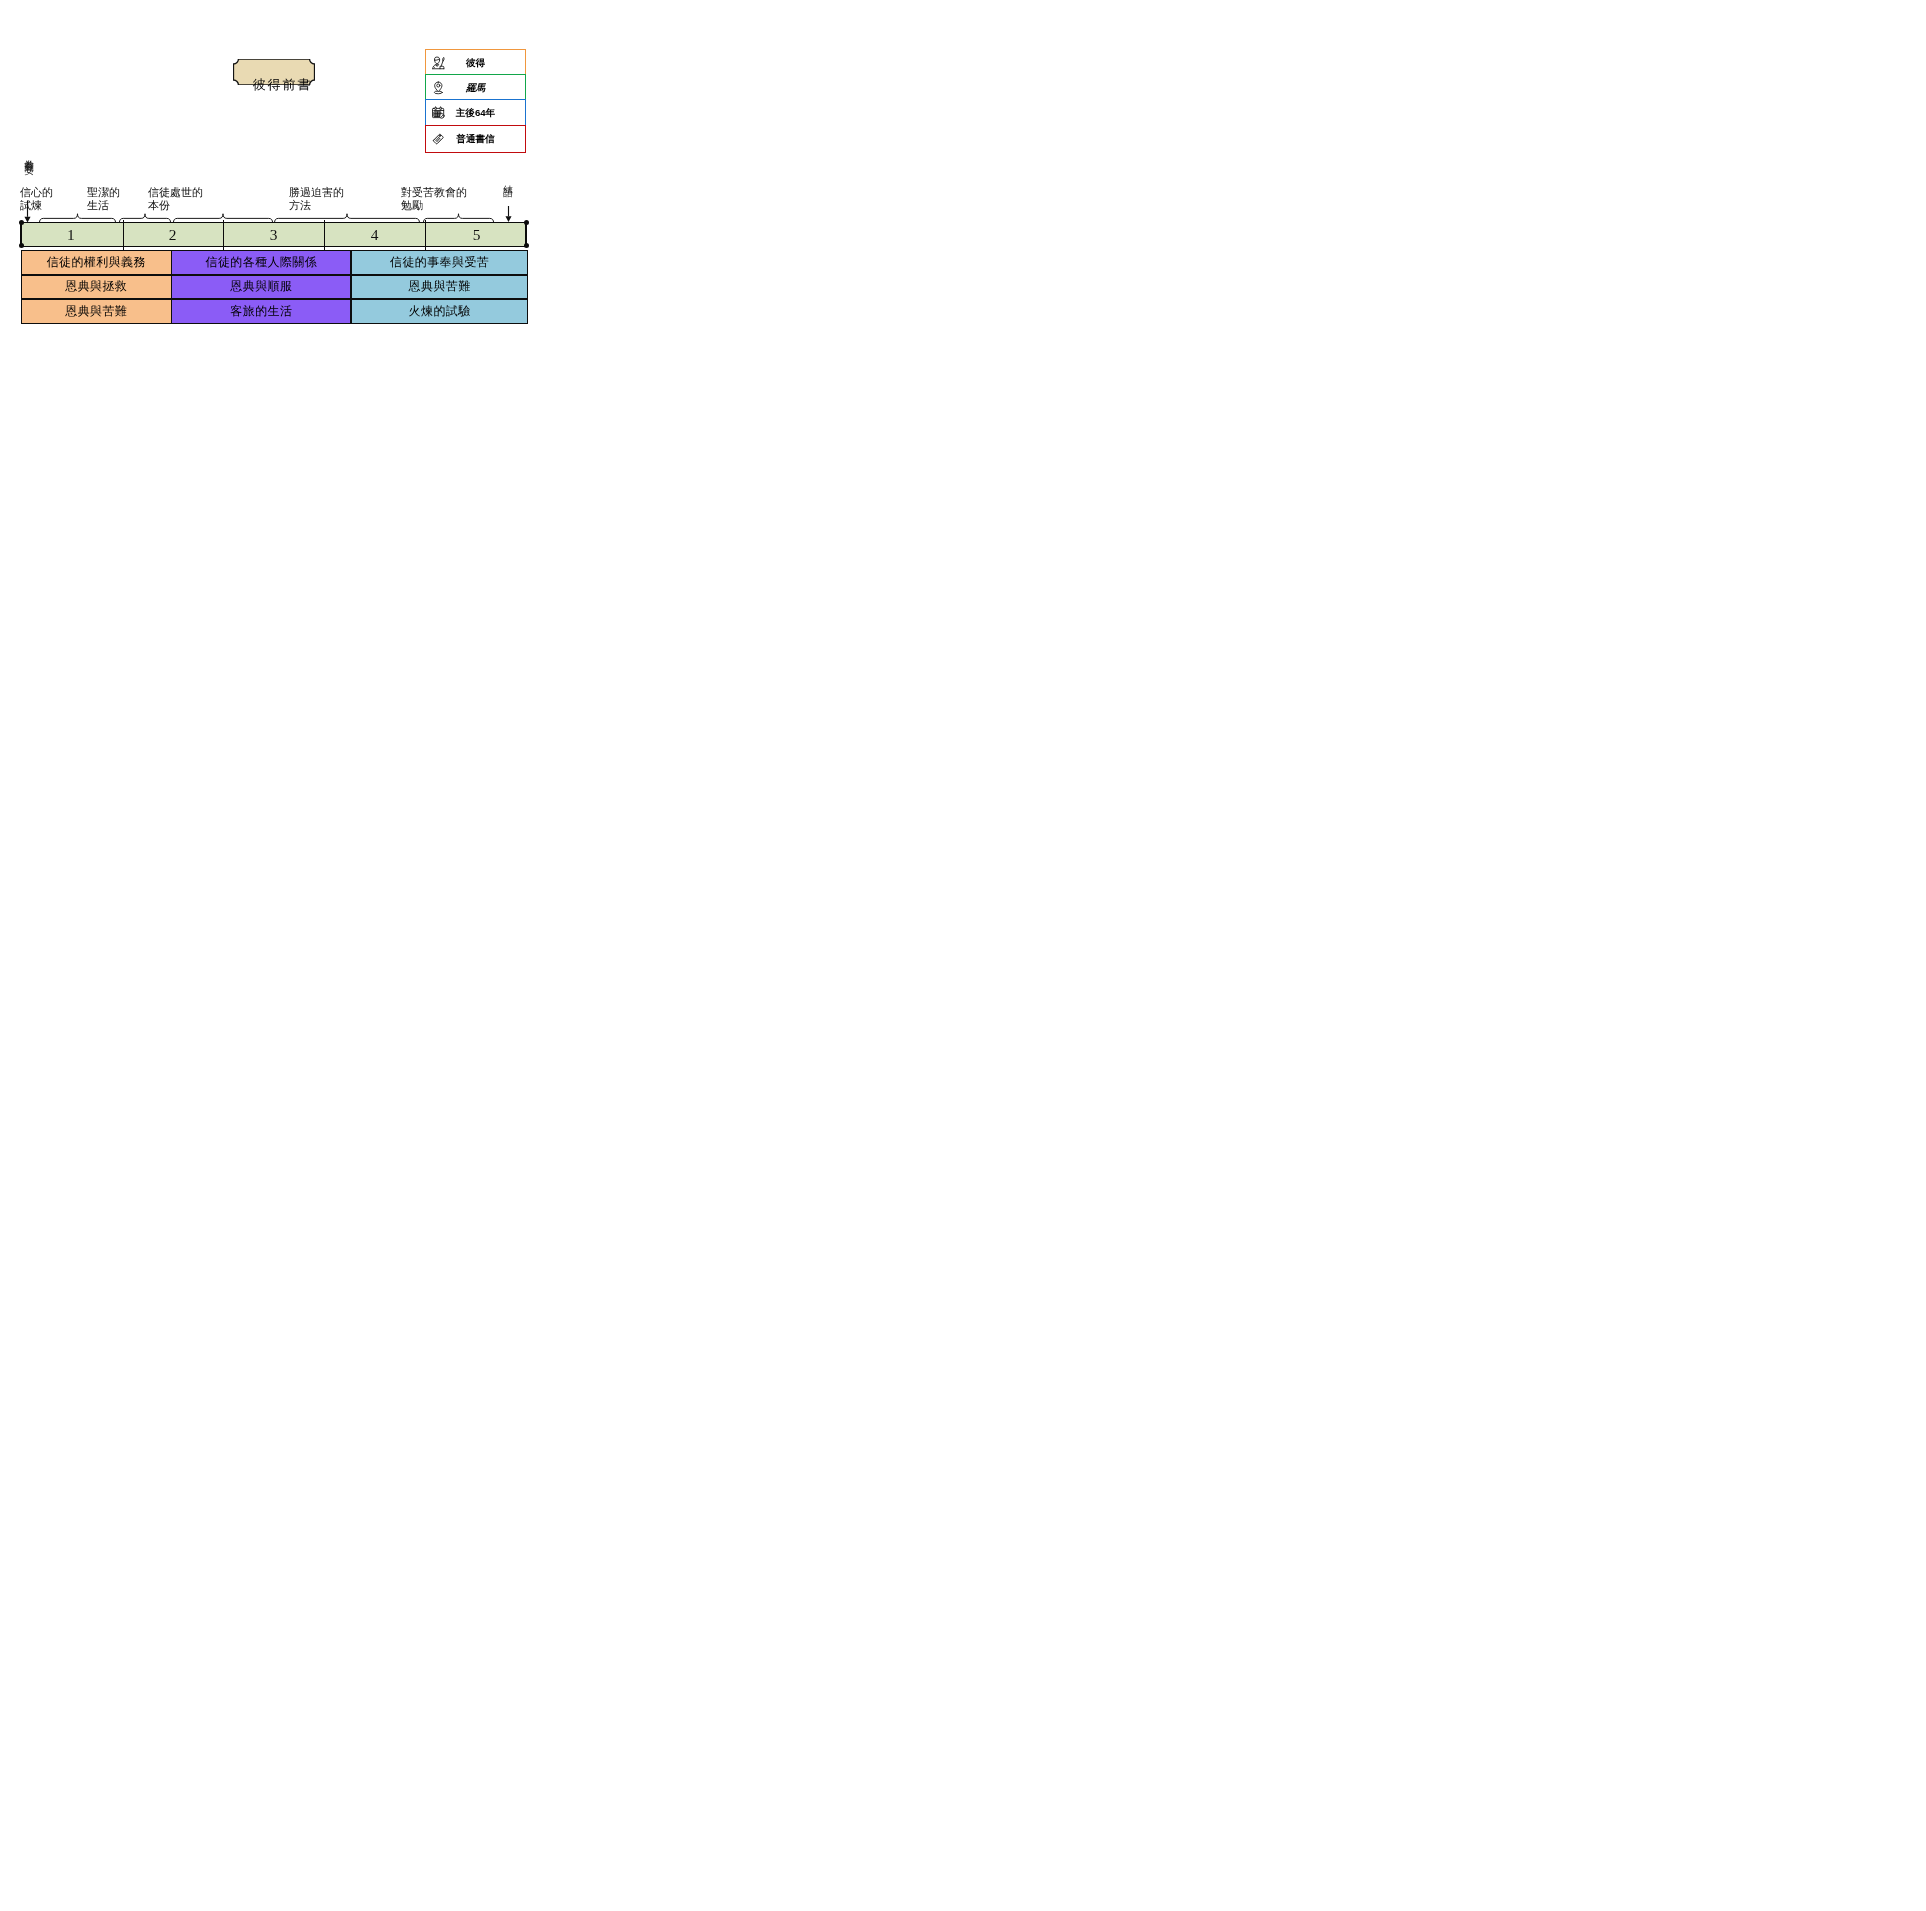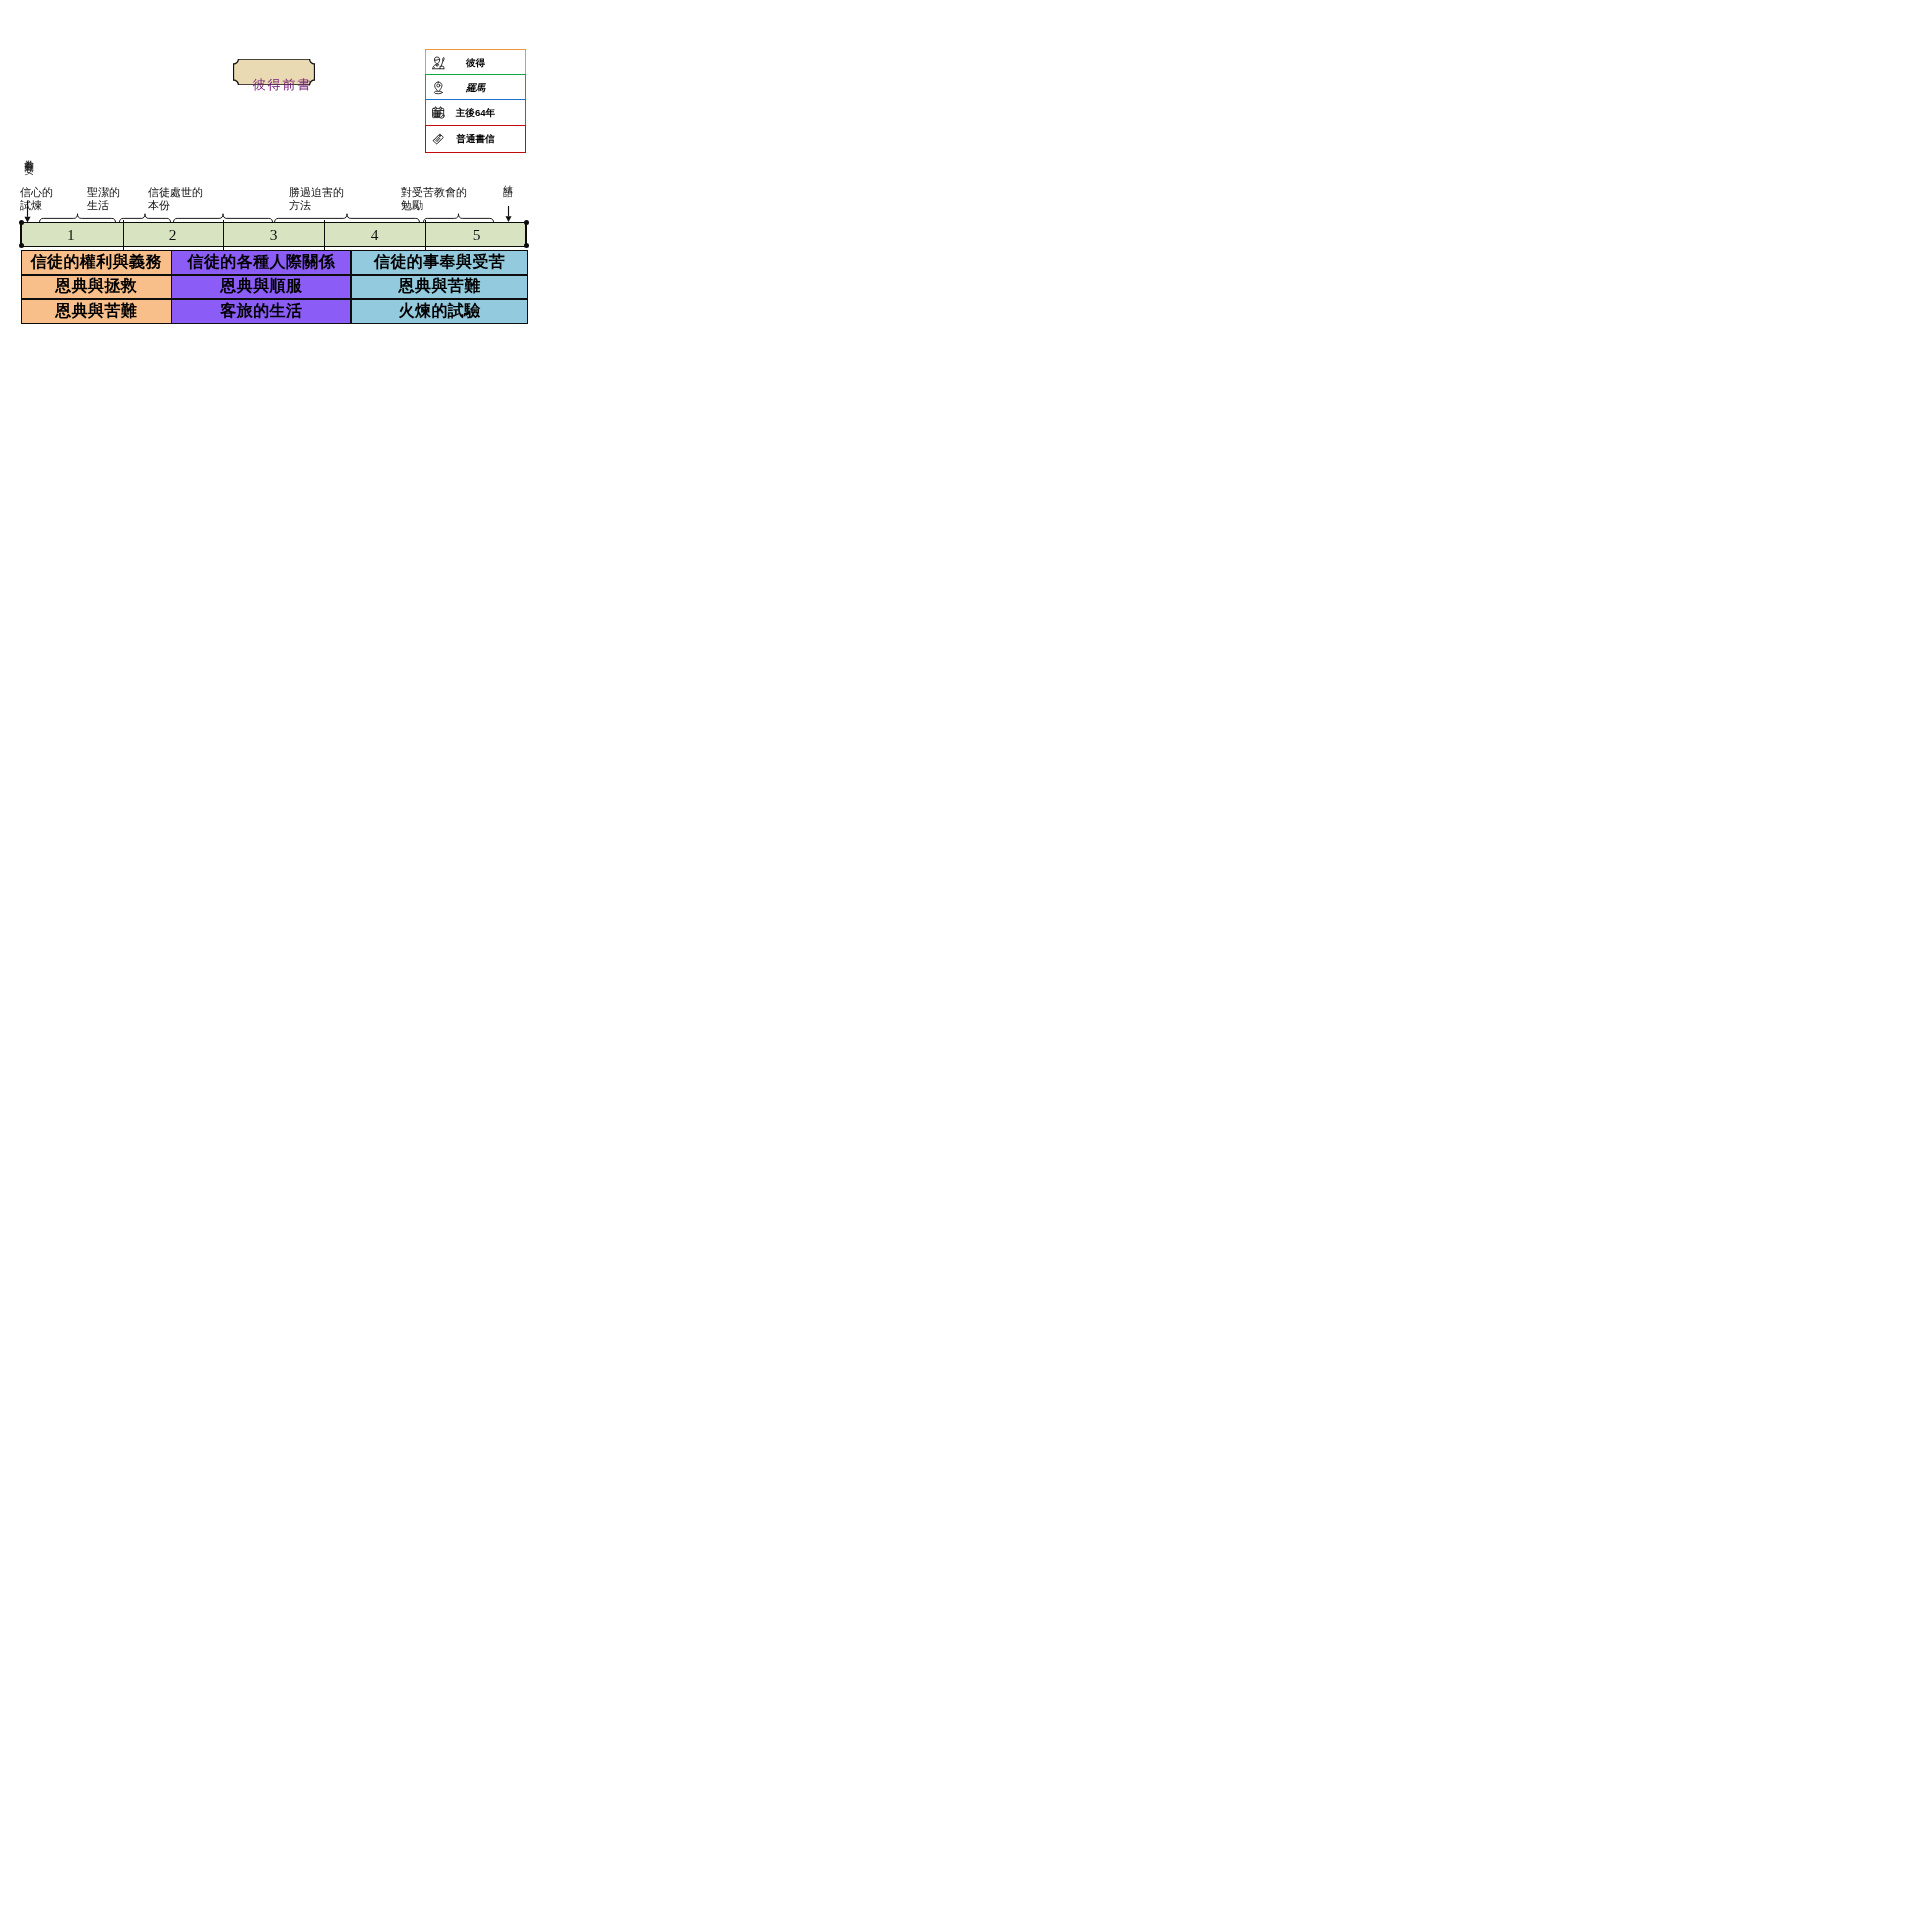--- a/index.html
+++ b/index.html
@@ -6,21 +6,21 @@
   .canvas {
     position:relative; width:540px; height:382px; background:#ffffff;
     font-family:"Liberation Sans", sans-serif; color:#111; overflow:hidden;
   }
   svg { display:block; }
 
   
   .plaque { position:absolute; left:233px; top:59px; width:82px; height:26px; }
   .plaque-title {
     position:absolute; inset:0; display:flex; align-items:center; justify-content:center;
-    font-size:13px; font-weight:500; letter-spacing:1.9px; color:#701a75; padding-left:17px;margin-top:25px;
+    font-size:13px; font-weight:500; letter-spacing:1.9px; color:#000000; padding-left:17px;margin-top:25px;
   }
 
   
   .info-box { position:absolute; left:425px; width:101px; height:28px; background:#fff; box-sizing:border-box; }
   .info-box .ibx-icon { position:absolute; left:4.6px; top:50%; transform:translateY(-50%); }
   .info-box .ibx-label {
     position:absolute; inset:0; display:flex; align-items:center; justify-content:center;
     font-size:9.6px; font-weight:700; color:#000;
   }
   .ib-author   { top:49px; border:1.9px solid #F0973E; }
@@ -81,21 +81,21 @@
   .ch-1 { left:20.4px; } .ch-2 { left:122px; } .ch-3 { left:223px; } .ch-4 { left:324px; } .ch-5 { left:426px; }
 
   
   .outline-table {
     position:absolute; left:21px; top:250px; width:507px; height:74px;
     background:#0d0d0d; border:1.9px solid #0d0d0d; box-sizing:border-box;
     display:grid; grid-template-columns:384fr 460fr 452fr; grid-template-rows:1fr 1fr 1fr; gap:1.9px;
   }
   .ot-cell {
     display:flex; align-items:center; justify-content:center;
-    font-size:16px; font-weight:700; color:#000; letter-spacing:0.4px;
+    font-size:12px; font-weight:400; color:#000; letter-spacing:0.4px;
   }
   .col-orange { background:#F8BF8B; }
   .col-pink   { background:#8b5cf6; }
   .col-blue   { background:#94CADD; }
 
   .icon-stroke { fill:none; stroke:#111; stroke-width:2.2; stroke-linecap:round; stroke-linejoin:round; }
 </style>
 </head>
 <body>
 

